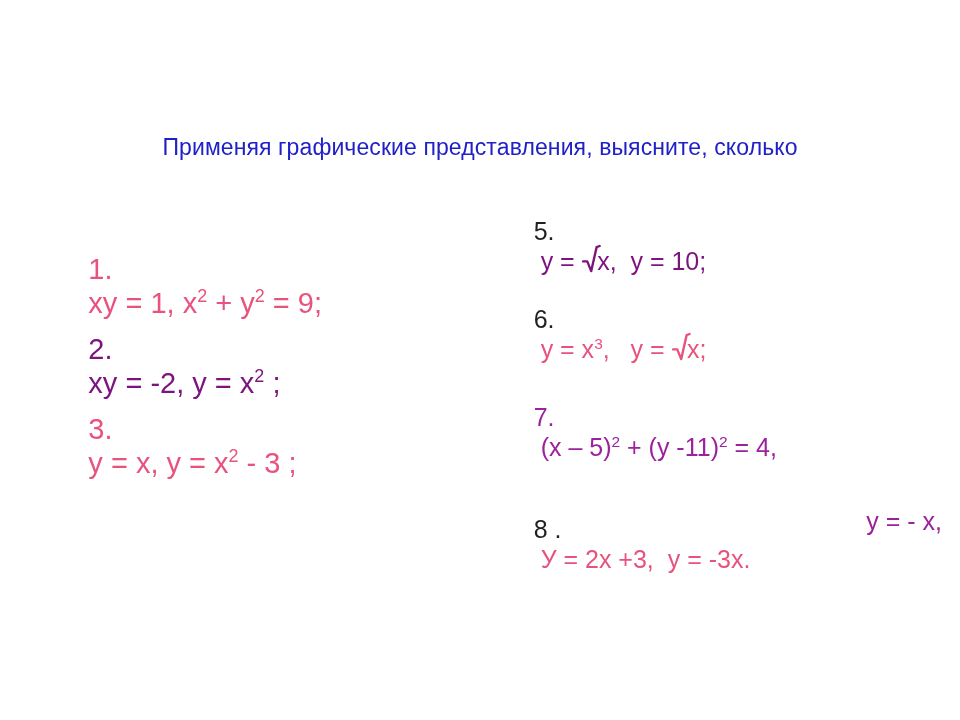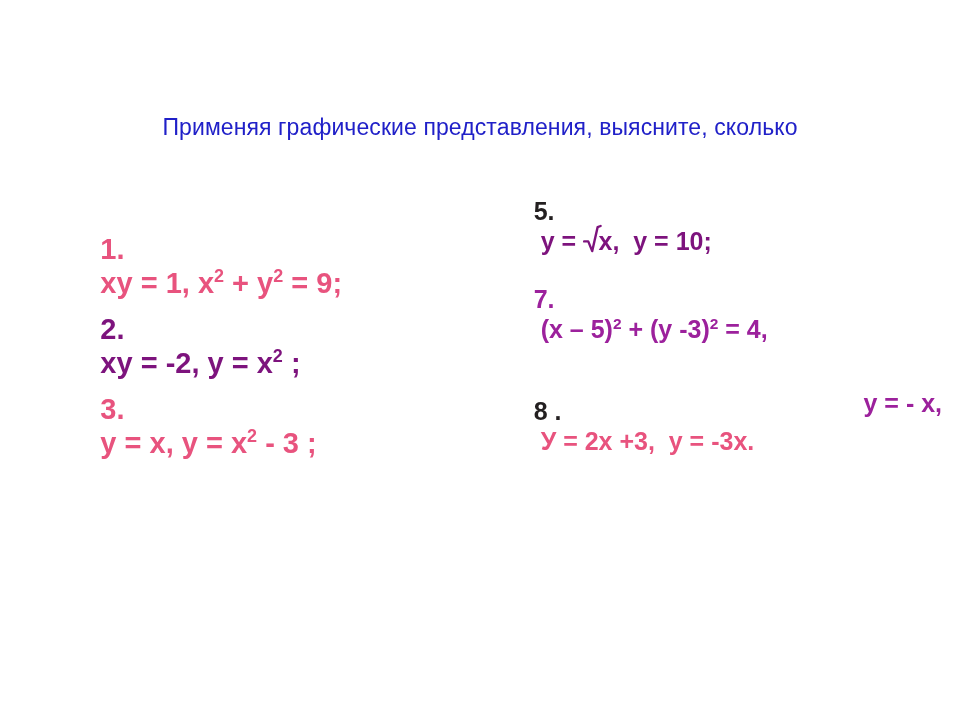--- a/index.html
+++ b/index.html
@@ -12,20 +12,21 @@
     height: 720px;
     overflow: hidden;
     font-family: "Liberation Sans", sans-serif;
     background: #ffffff;
     position: relative;
   }
   #slide {
     position: absolute;
     inset: 0;
     background: #ffffff;
+    margin-top: 20px;
   }
 
   
   #title-block {
     position: absolute;
     left: 0;
     top: 50px;
     width: 960px;
     text-align: center;
     color: #2020c8;
@@ -34,35 +35,34 @@
     letter-spacing: 0.1px;
     white-space: pre;
   }
   #title-block .tline {
     display: block;
   }
 
   
   #left-column {
     position: absolute;
-    left: 52px;
+    left: 40px;
     top: 198px;
     width: 430px;
   }
   #right-column {
     position: absolute;
     left: 492px;
     top: 166px;
     width: 450px;
   }
 
   .eq-item {
     position: relative;
     white-space: pre;
-    font-weight: bold;
   }
 
   
   #left-column .eq-item {
     height: 80px;
     font-size: 29px;
     line-height: 34px;
   }
   #left-column .num {
     display: inline-block;
@@ -157,24 +157,30 @@
 
   <div id="right-column">
 
     <div class="eq-item r5">
       <span class="num c-dark">5.</span>
       <span class="body c-purple"><span> y = </span><span class="radical"><svg viewBox="0 0 10 14" aria-hidden="true">
               <path d="M0.4 8.2 L2.6 8.2 L4.7 13.4 L7.6 0.6 L9.2 0.0" fill="none" stroke="currentColor" stroke-width="1.25" stroke-linecap="round" stroke-linejoin="round"></path>
             </svg></span><span>x,  y = 10;</span></span>
     </div>
 
+    <div class="eq-item r6">
+      <span class="num c-dark">6.</span>
+      <span class="body c-pink"><span> y = x</span><sup>3</sup><span>,   y = </span><span class="radical"><svg viewBox="0 0 10 14" aria-hidden="true">
+              <path d="M0.4 8.2 L2.6 8.2 L4.7 13.4 L7.6 0.6 L9.2 0.0" fill="none" stroke="currentColor" stroke-width="1.25" stroke-linecap="round" stroke-linejoin="round"></path>
+            </svg></span><span>x;</span></span>
+    </div>
 
     <div class="eq-item r7 c-magenta">
       <span class="num">7.</span>
-      <span class="body"><span> (x – 5)</span><sup>2</sup><span> + (y -3)</span><sup>2</sup><span> = 4,</span></span>
+      <span class="body"><span> (x – 5)</span><sup>2</sup><span> + (y -11)</span><sup>2</sup><span> = 4,</span></span>
       <span class="cont-line">y = - x,</span>
     </div>
 
     <div class="eq-item r8">
       <span class="num c-dark">8 .</span>
       <span class="body c-pink"> У = 2x +3,  y = -3x.</span>
     </div>
 
   </div>
 

